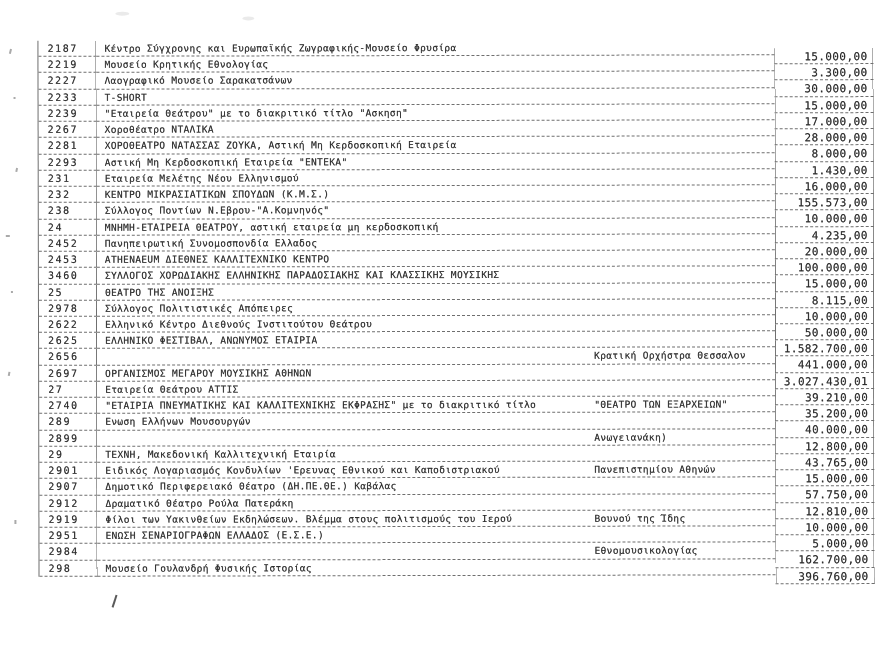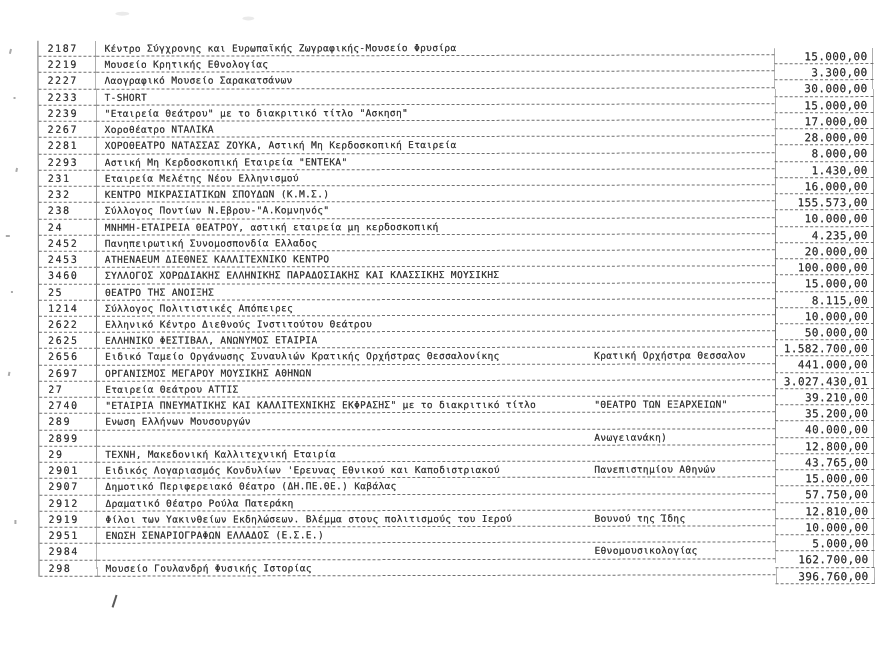--- a/index.html
+++ b/index.html
@@ -220,21 +220,21 @@
 
   <div class="row">
     <div class="cell-id">25</div>
     <div class="cell-name">
       <span>ΘΕΑΤΡΟ ΤΗΣ ΑΝΟΙΞΗΣ</span>
       <span class="name-extra"></span>
     </div>
   </div>
 
   <div class="row">
-    <div class="cell-id">1214</div>
+    <div class="cell-id">2978</div>
     <div class="cell-name">
       <span>Σύλλογος Πολιτιστικές Απόπειρες</span>
       <span class="name-extra"></span>
     </div>
   </div>
 
   <div class="row">
     <div class="cell-id">2622</div>
     <div class="cell-name">
       <span>Ελληνικό Κέντρο Διεθνούς Ινστιτούτου Θεάτρου</span>
@@ -246,21 +246,20 @@
     <div class="cell-id">2625</div>
     <div class="cell-name">
       <span>ΕΛΛΗΝΙΚΟ ΦΕΣΤΙΒΑΛ, ΑΝΩΝΥΜΟΣ ΕΤΑΙΡΙΑ</span>
       <span class="name-extra"></span>
     </div>
   </div>
 
   <div class="row">
     <div class="cell-id">2656</div>
     <div class="cell-name">
-      <span>Ειδικό Ταμείο Οργάνωσης Συναυλιών Κρατικής Ορχήστρας Θεσσαλονίκης</span>
       <span class="name-extra">Κρατική Ορχήστρα Θεσσαλον</span>
     </div>
   </div>
 
   <div class="row">
     <div class="cell-id">2697</div>
     <div class="cell-name">
       <span>ΟΡΓΑΝΙΣΜΟΣ ΜΕΓΑΡΟΥ ΜΟΥΣΙΚΗΣ ΑΘΗΝΩΝ</span>
       <span class="name-extra"></span>
     </div>

